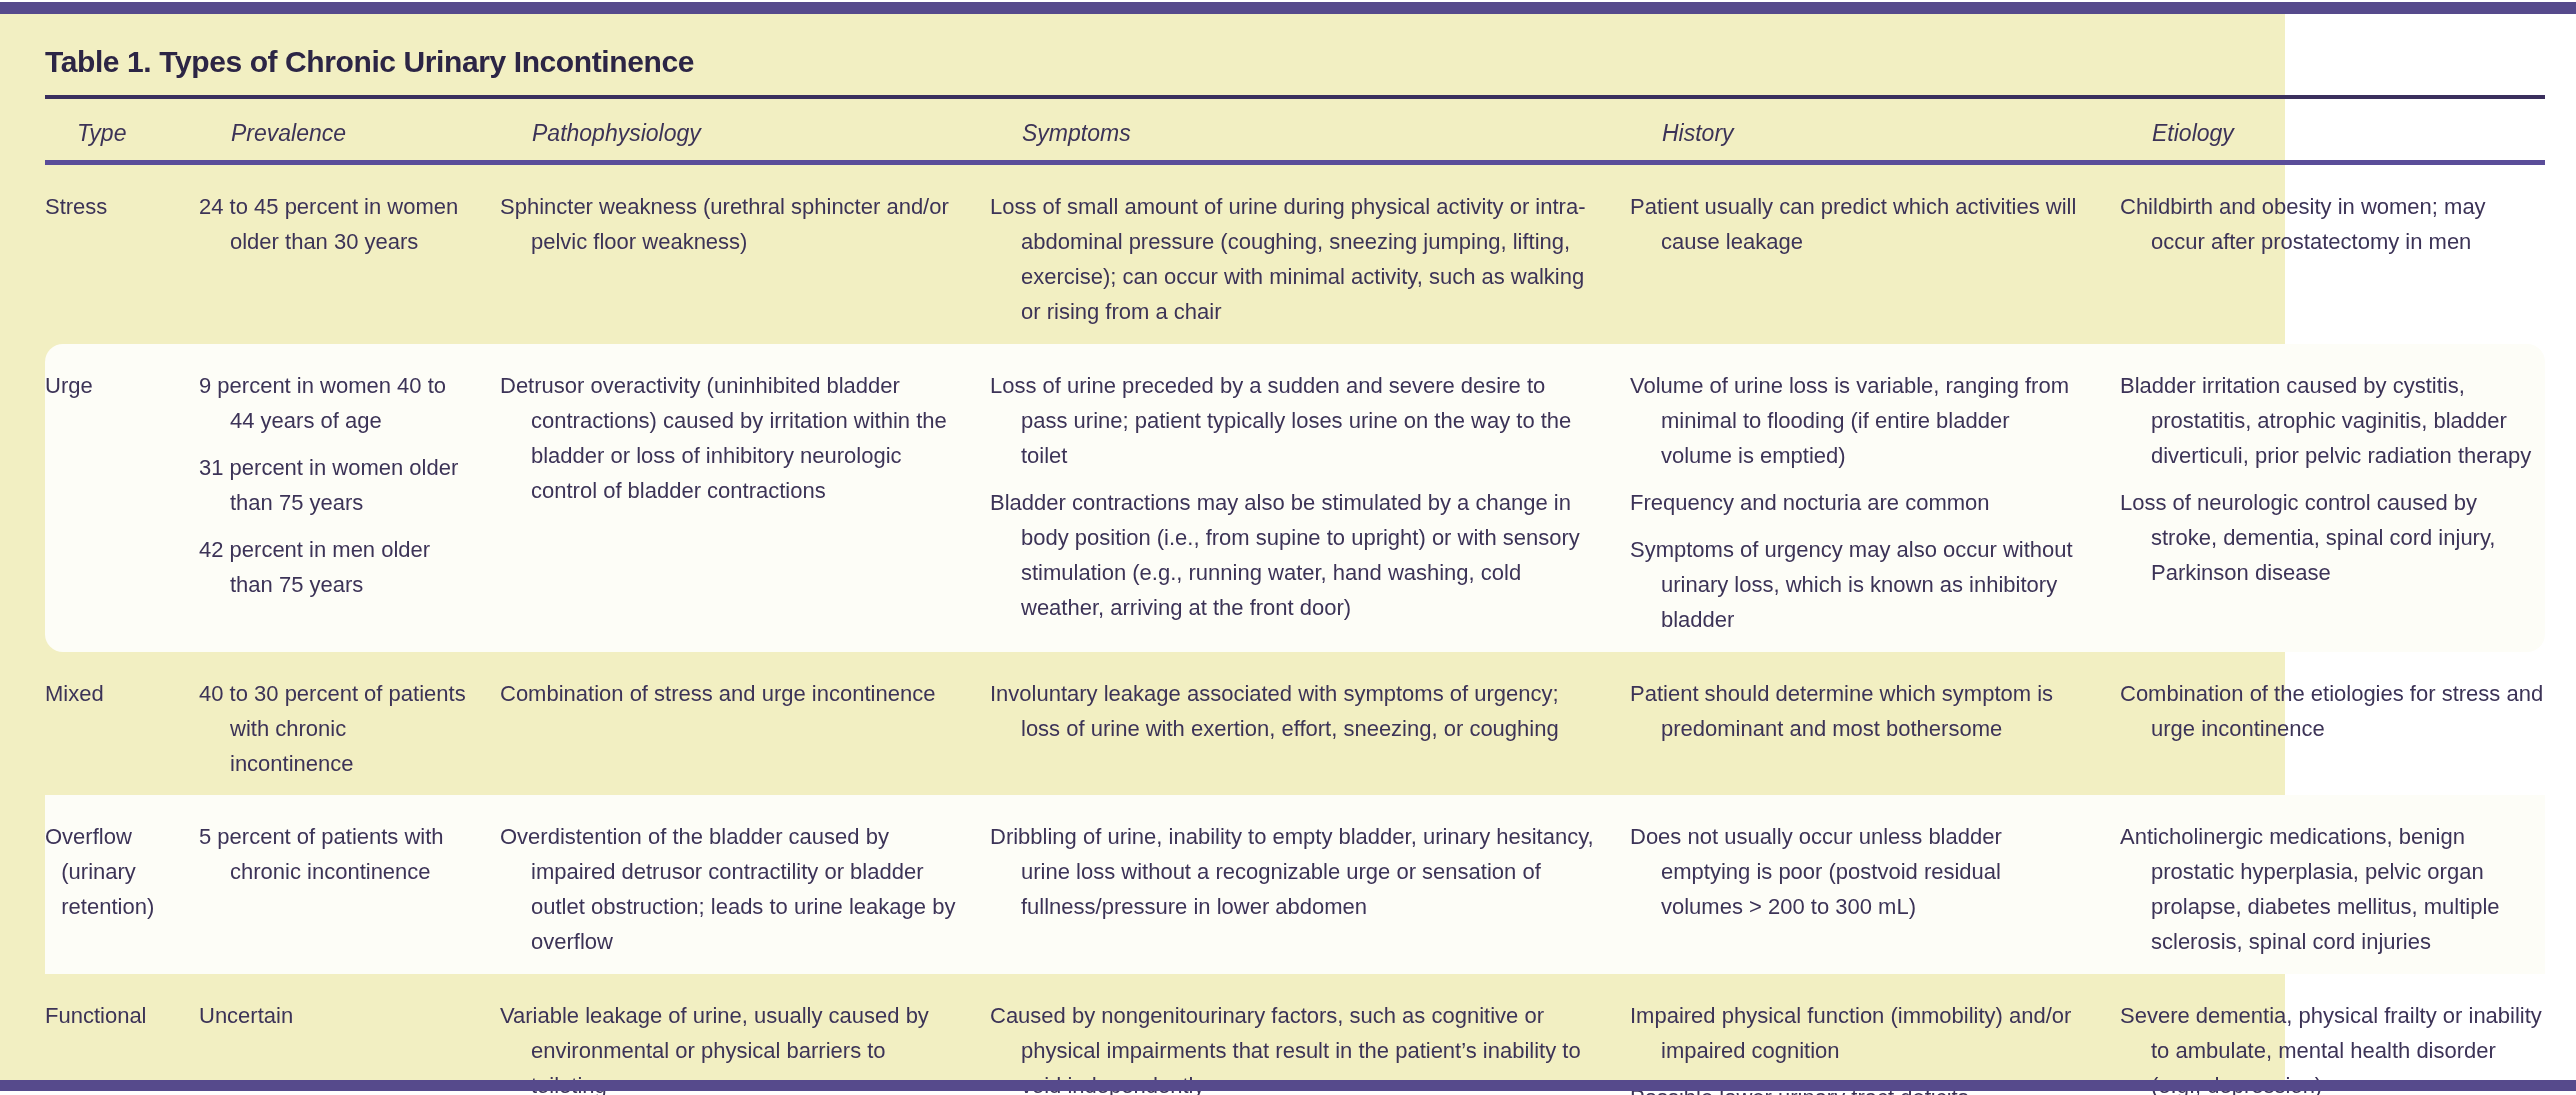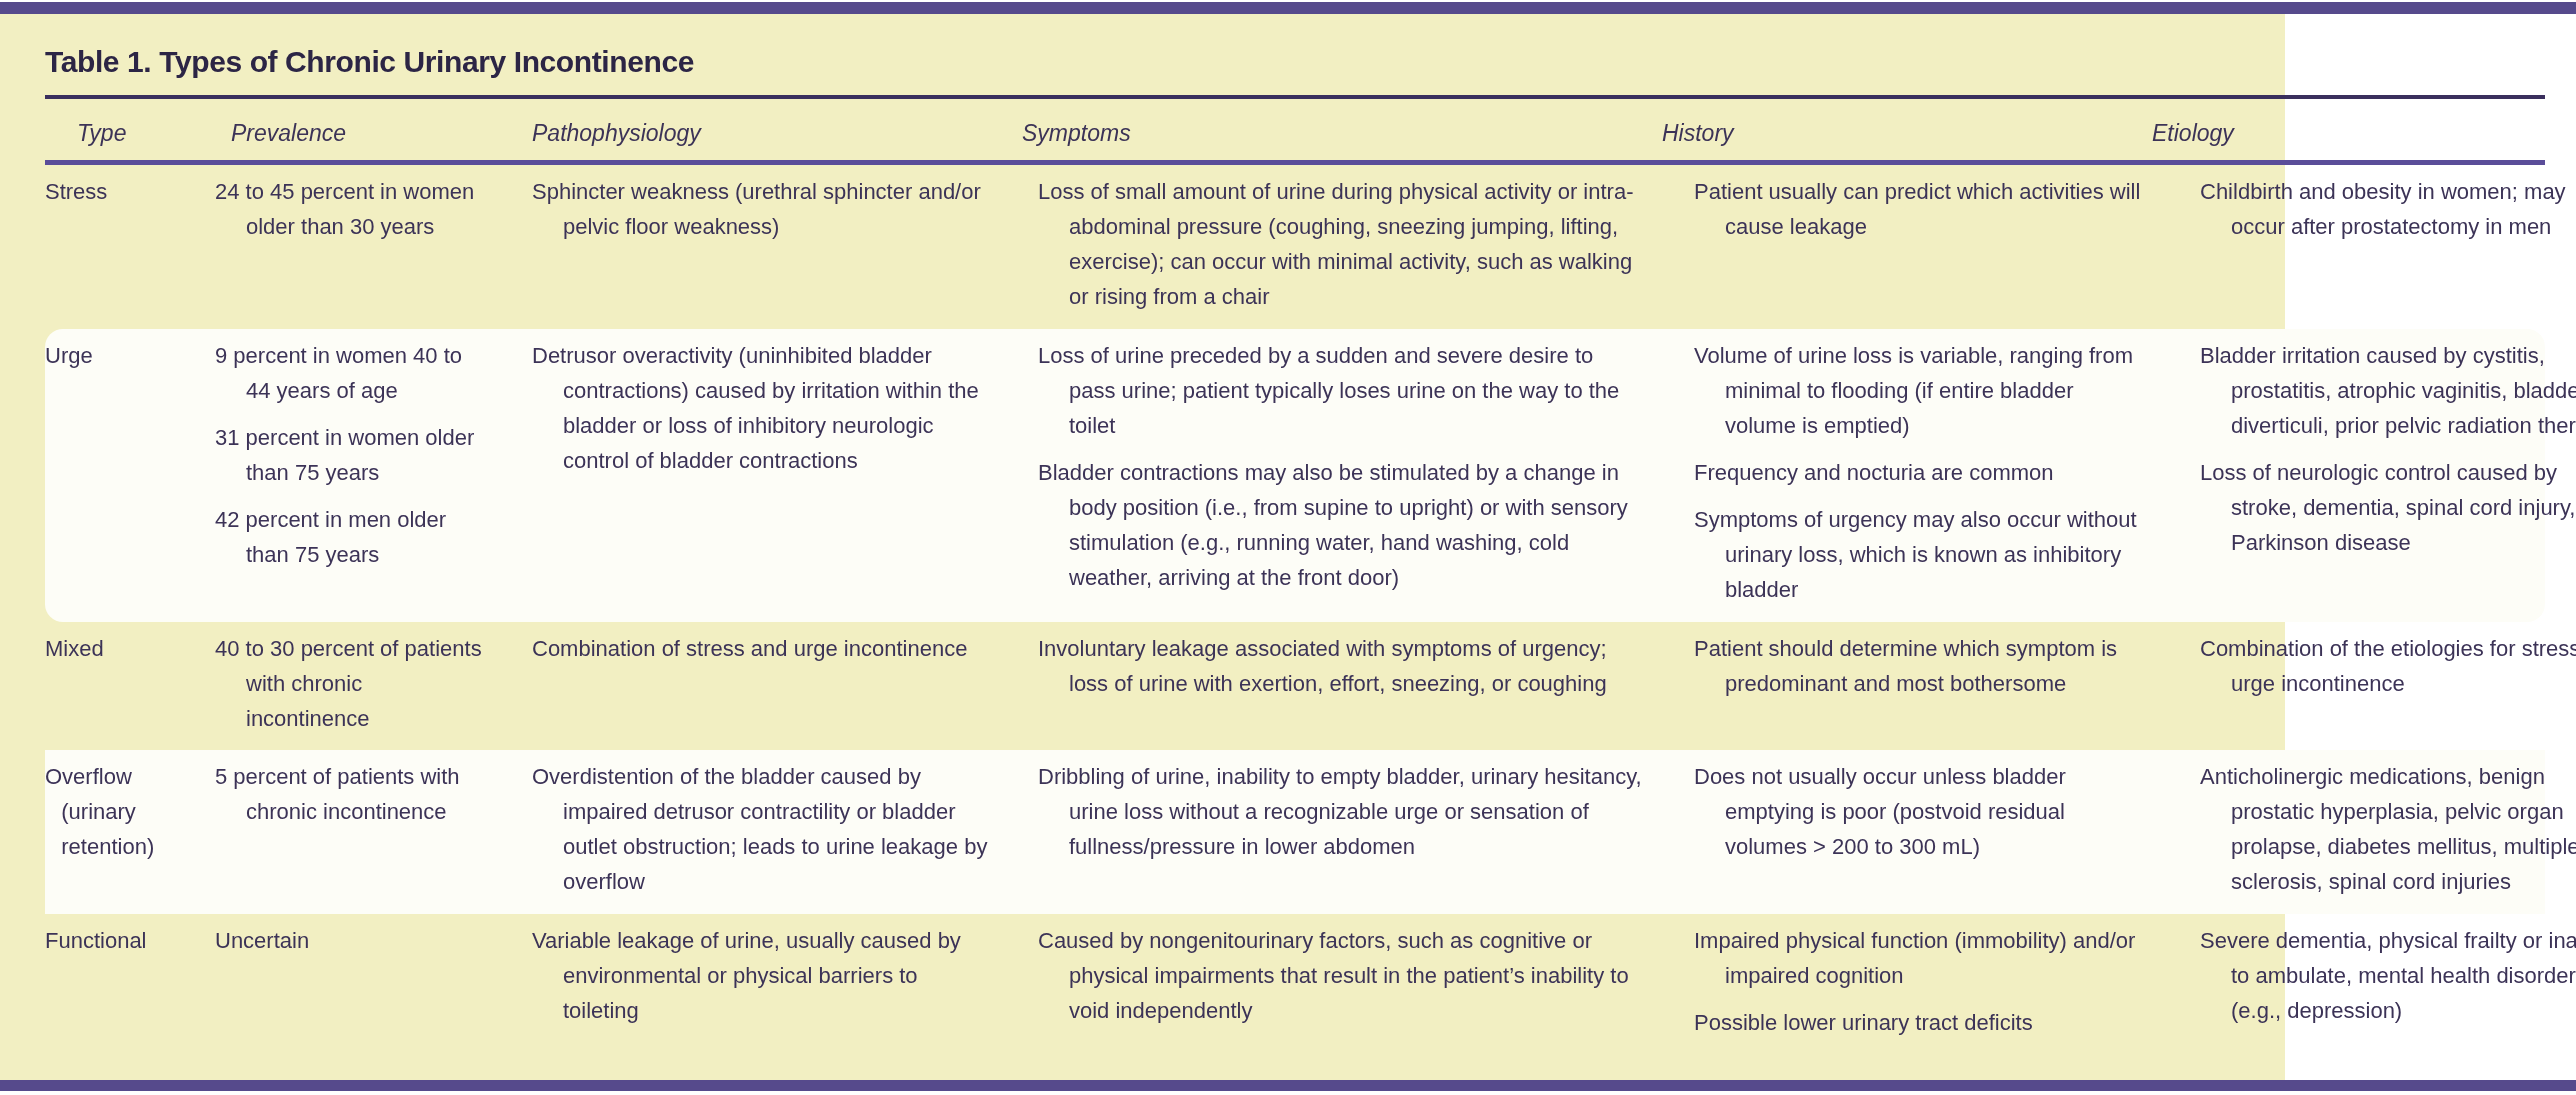--- a/index.html
+++ b/index.html
@@ -36,21 +36,21 @@
   .rule-top{margin-top:16.3px;}
   .grid{
     display:grid;
     grid-template-columns:154px 301px 490px 640px 490px 424px;
     width:2500px;
   }
   .headrow{padding:21px 0 13px 0;margin-left:32px;}
   .headrow .hcell{
     font-style:italic;font-size:23px;color:var(--ink);padding-right:24.4px;
   }
-  .row{padding-top:9px;padding-bottom:14.6px;gap:16px;}
+  .row{padding-top:24px;padding-bottom:14.6px;}
   .row.alt{background:var(--white-row);}
   .r0{min-height:163px;}
   .r1{min-height:262px;border-radius:18px;}
   .r2{min-height:124px;}
   .r3{min-height:157px;}
   .r4{min-height:138px;}
   .cell{padding-right:34px;font-size:22px;line-height:35px;color:var(--ink);}
   .cell:last-child{padding-right:0;}
   .cell p{
     padding-left:31px;text-indent:-31px;

